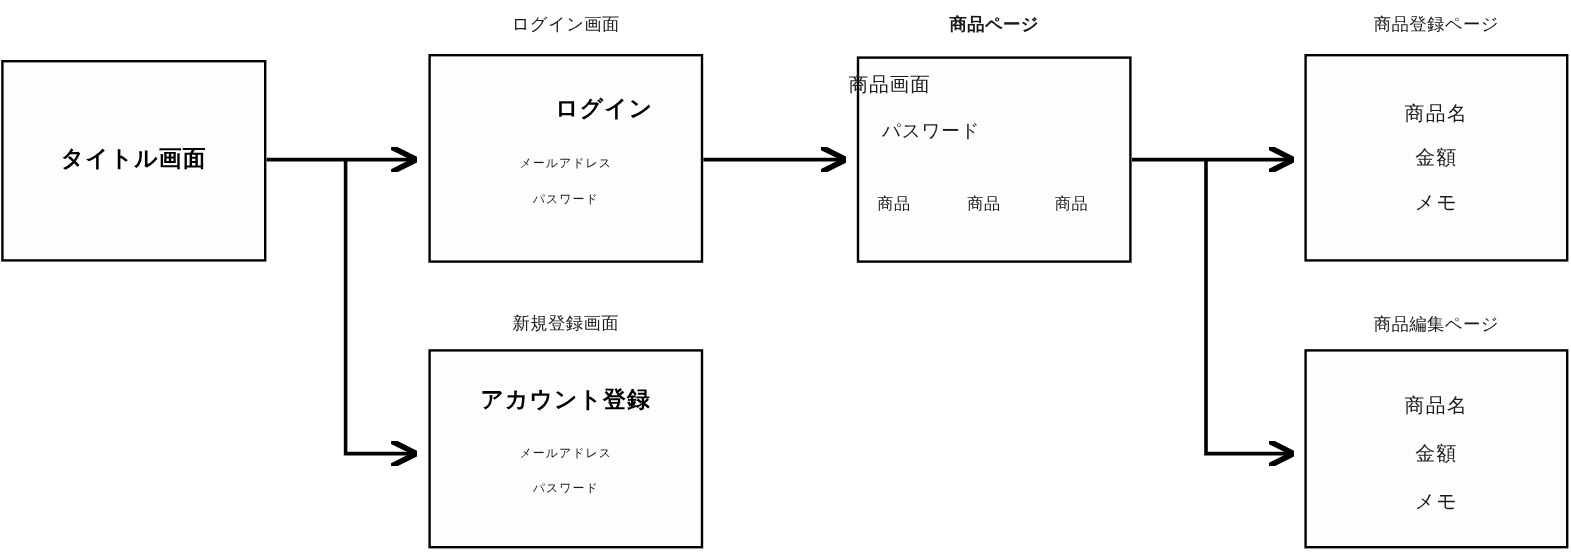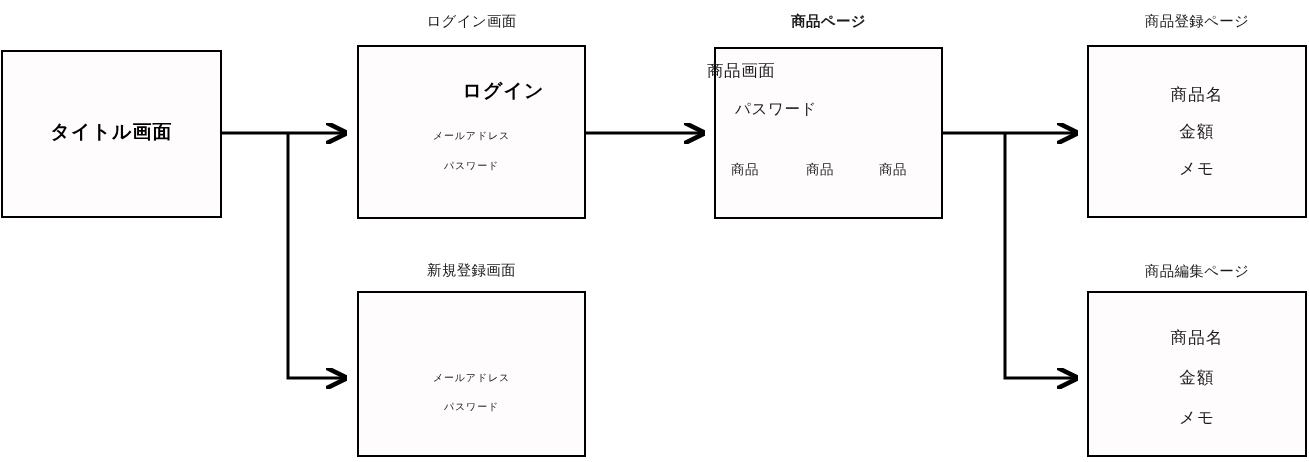--- a/index.html
+++ b/index.html
@@ -120,20 +120,21 @@
   <div class="box-title-bold" style="left:1px; top:119px; width:221px;">タイトル画面</div>
 
   <div class="caption" style="left:357px; top:12px; width:229px;">ログイン画面</div>
   <div class="box" style="left:357px; top:45px; width:229px; height:174px;"></div>
   <div class="box-title-bold" style="left:357px; top:78px; width:229px;margin-left:32px;">ログイン</div>
   <div class="box-line" style="left:357px; top:129px; width:229px;">メールアドレス</div>
   <div class="box-line" style="left:357px; top:159px; width:229px;">パスワード</div>
 
   <div class="caption" style="left:357px; top:261px; width:229px;">新規登録画面</div>
   <div class="box" style="left:357px; top:291px; width:229px; height:166px;"></div>
+  <div class="box-title-bold" style="left:357px; top:320px; width:229px;">アカウント登録</div>
   <div class="box-line" style="left:357px; top:371px; width:229px;">メールアドレス</div>
   <div class="box-line" style="left:357px; top:400px; width:229px;">パスワード</div>
 
   <div class="caption" style="left:714px; top:12px; width:229px;font-weight:bold;">商品ページ</div>
   <div class="box" style="left:714px; top:47px; width:229px; height:172px;"></div>
   <div class="box-line-left" style="left:707px; top:60px;">商品画面</div>
   <div class="box-line-left" style="left:735px; top:99px; font-size:15.5px;">パスワード</div>
   <div class="box-item" style="left:731px; top:161px; width:52px; text-align:left;">商品</div>
   <div class="box-item" style="left:806px; top:161px; width:52px; text-align:left;">商品</div>
   <div class="box-item" style="left:879px; top:161px; width:52px; text-align:left;">商品</div>

